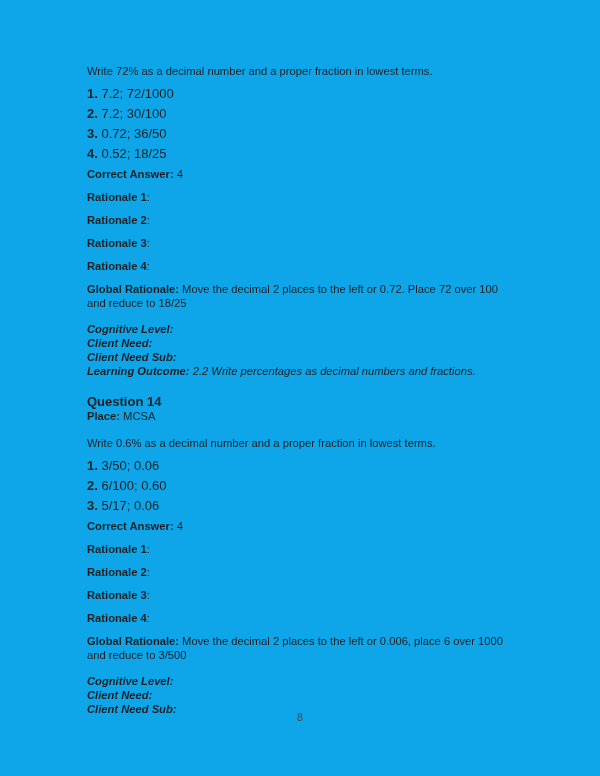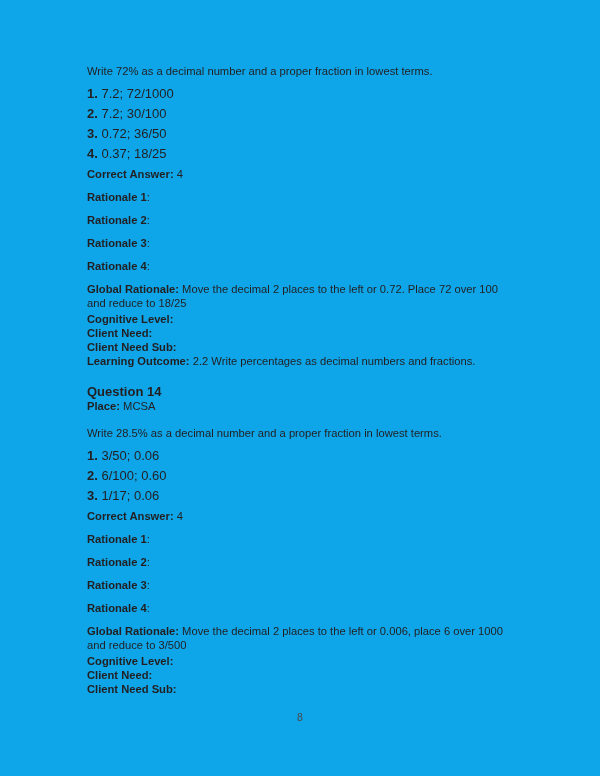--- a/index.html
+++ b/index.html
@@ -45,21 +45,22 @@
     font-weight: bold;
   }
   .qhead {
     font-size: 13px;
     line-height: 14px;
     font-weight: bold;
     margin: 0;
     color: #231f20;
   }
   .meta-block {
-    margin-top: 2px;
+    margin-top: 12px;
+    font-style: italic;
   }
   .gap-lg {
     height: 17px;
   }
   .gap-md {
     height: 13px;
   }
   .page-number {
     position: absolute;
     left: 0;
@@ -87,21 +88,21 @@
       <p class="opt">
         <span class="num">2.</span>
         <span>7.2; 30/100</span>
       </p>
       <p class="opt">
         <span class="num">3.</span>
         <span>0.72; 36/50</span>
       </p>
       <p class="opt">
         <span class="num">4.</span>
-        <span>0.37; 18/25</span>
+        <span>0.52; 18/25</span>
       </p>
 
       <p class="para">
         <span class="lbl">Correct Answer:</span>
         <span>4</span>
       </p>
 
       <p class="para">
         <span class="lbl">Rationale 1</span><span>:</span>
       </p>
@@ -138,33 +139,33 @@
     <div class="gap-lg"></div>
 
     <div>
       <p class="qhead">Question 14</p>
       <p class="para tight">
         <span class="lbl">Place:</span><span> MCSA</span>
       </p>
 
       <div class="gap-md"></div>
 
-      <p class="para">Write 28.5% as a decimal number and a proper fraction in lowest terms.</p>
+      <p class="para">Write 0.6% as a decimal number and a proper fraction in lowest terms.</p>
 
       <p class="opt">
         <span class="num">1.</span>
         <span>3/50; 0.06</span>
       </p>
       <p class="opt">
         <span class="num">2.</span>
         <span>6/100; 0.60</span>
       </p>
       <p class="opt">
         <span class="num">3.</span>
-        <span>1/17; 0.06</span>
+        <span>5/17; 0.06</span>
       </p>
 
       <p class="para">
         <span class="lbl">Correct Answer:</span>
         <span>4</span>
       </p>
 
       <p class="para">
         <span class="lbl">Rationale 1</span><span>:</span>
       </p>

